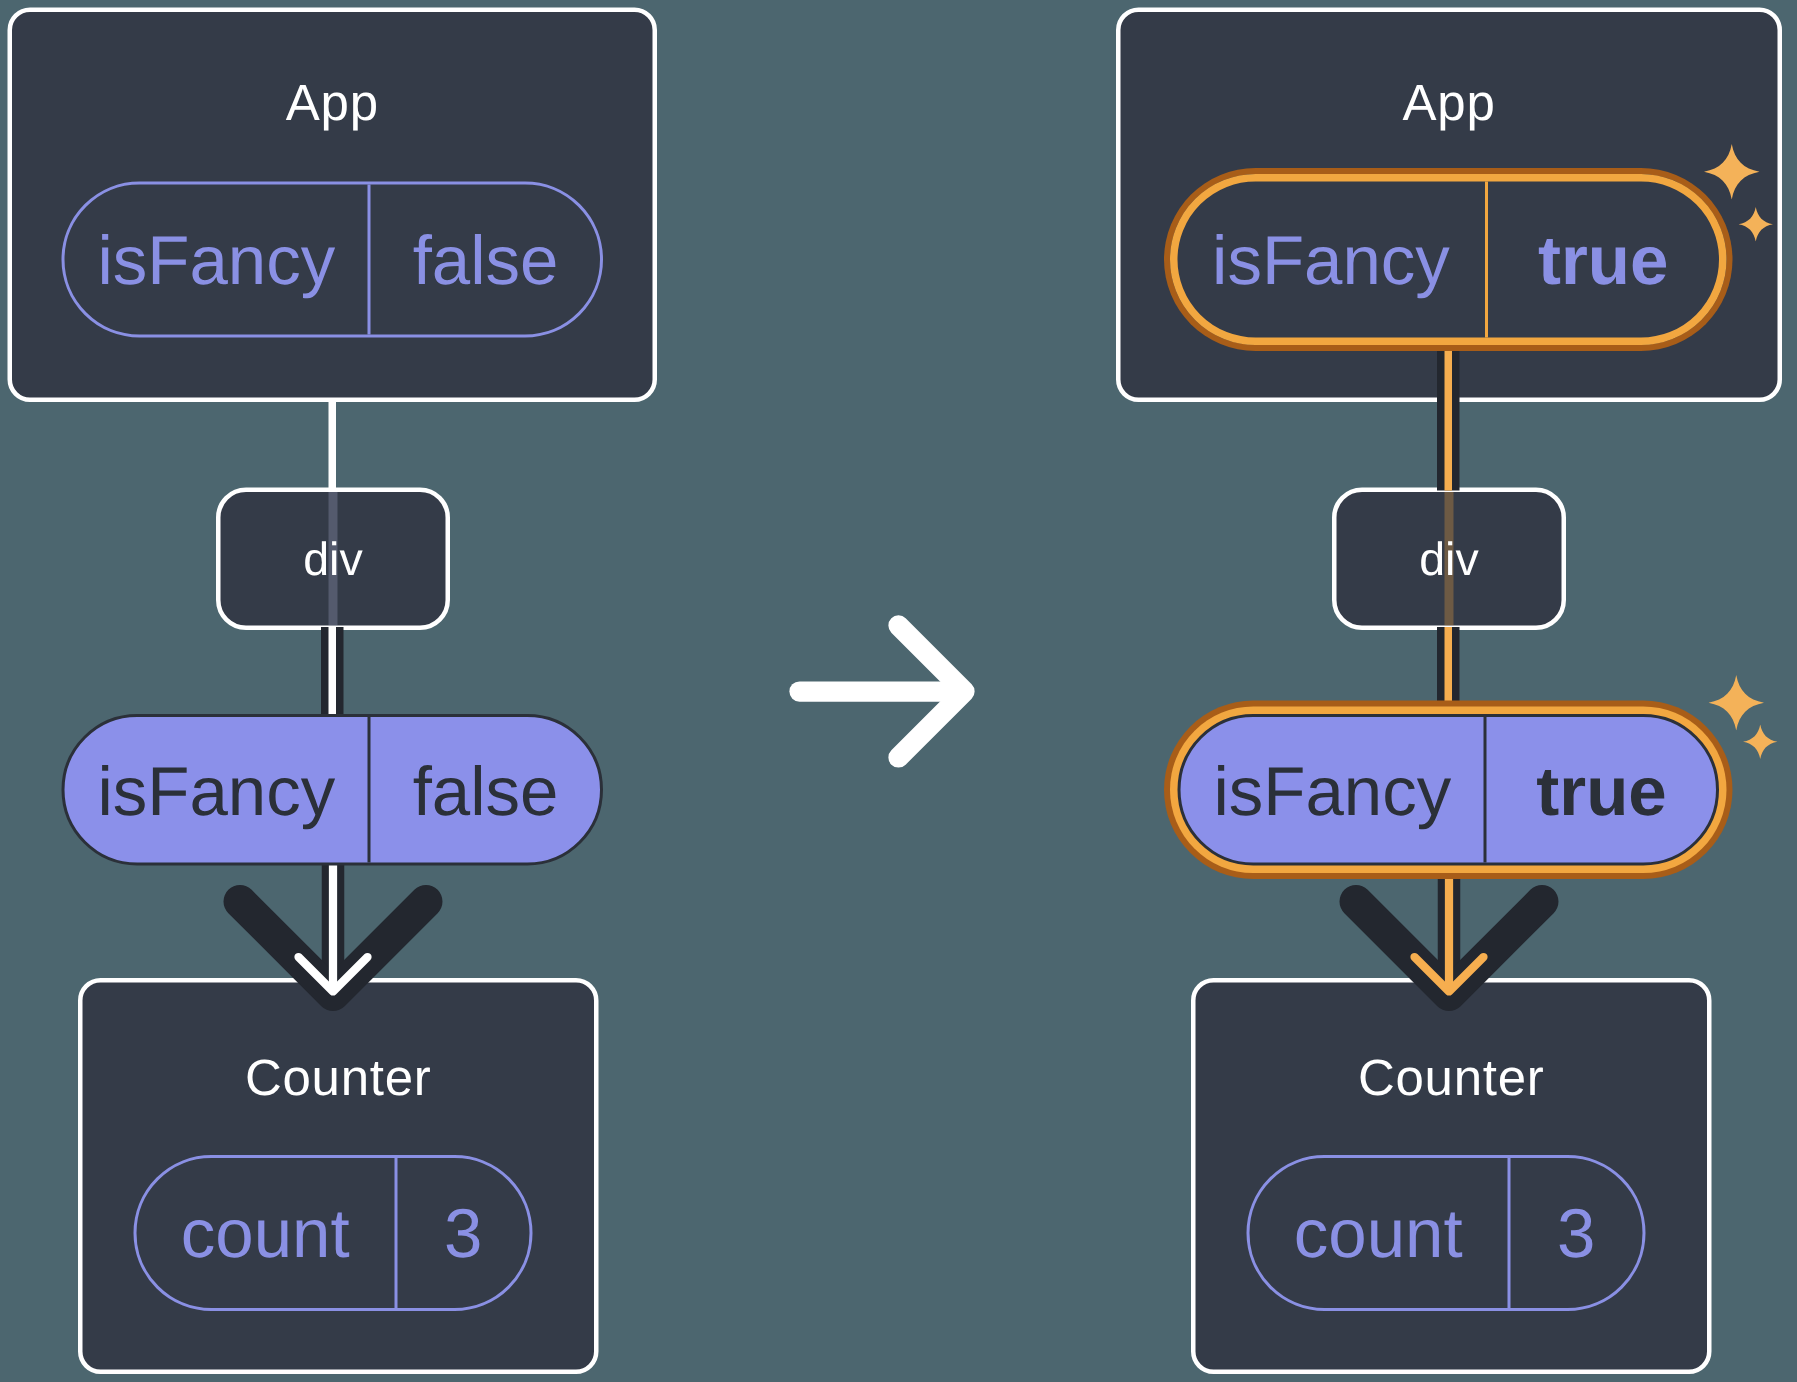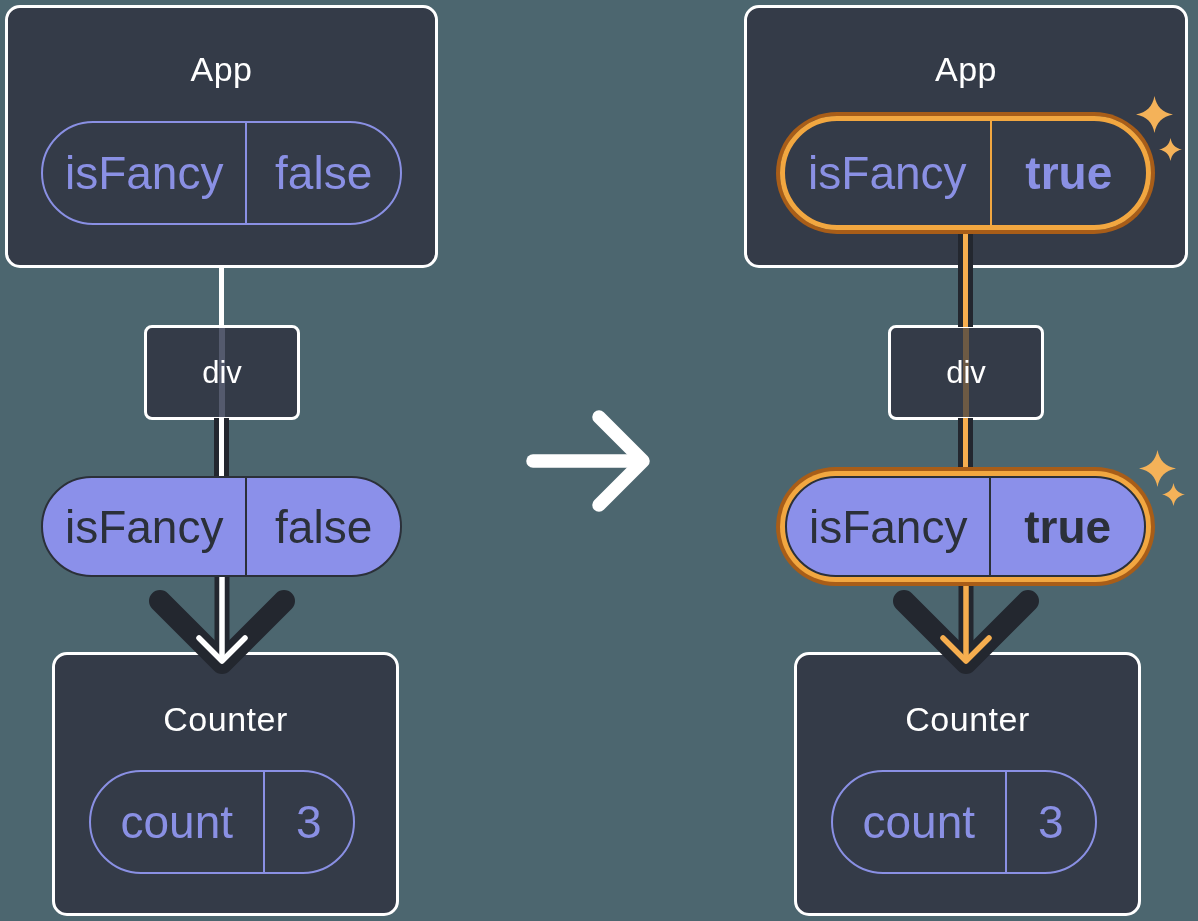--- a/index.html
+++ b/index.html
@@ -57,21 +57,21 @@
   
   .conn-thin{position:absolute;width:5px;background:#fff;z-index:5;}
   .conn{position:absolute;width:15px;background:var(--dark-ink);display:flex;justify-content:center;z-index:5;}
   .conn .core{width:5px;height:100%;}
   .core-white{background:#fff;}
   .core-orange{background:#F6AE4F;}
 
   
   .mini-box{
     position:absolute;background:var(--node-fill);
-    border:3px solid var(--node-border);border-radius:8px;box-sizing:border-box;
+    border:3px solid var(--node-border);border-radius:20px;box-sizing:border-box;
     display:flex;align-items:center;justify-content:center;z-index:4;
   }
   .mini-stripe{position:absolute;top:0;bottom:0;left:50%;transform:translateX(-50%);width:6px;}
   .stripe-gray{background:rgba(168,174,204,0.28);}
   .stripe-orange{background:rgba(228,155,62,0.33);}
   .mini-label{position:relative;color:#fff;font-size:31px;}
 
   .abs{position:absolute;}
   .z5{z-index:5;} .z7{z-index:7;}
   svg{display:block;}

